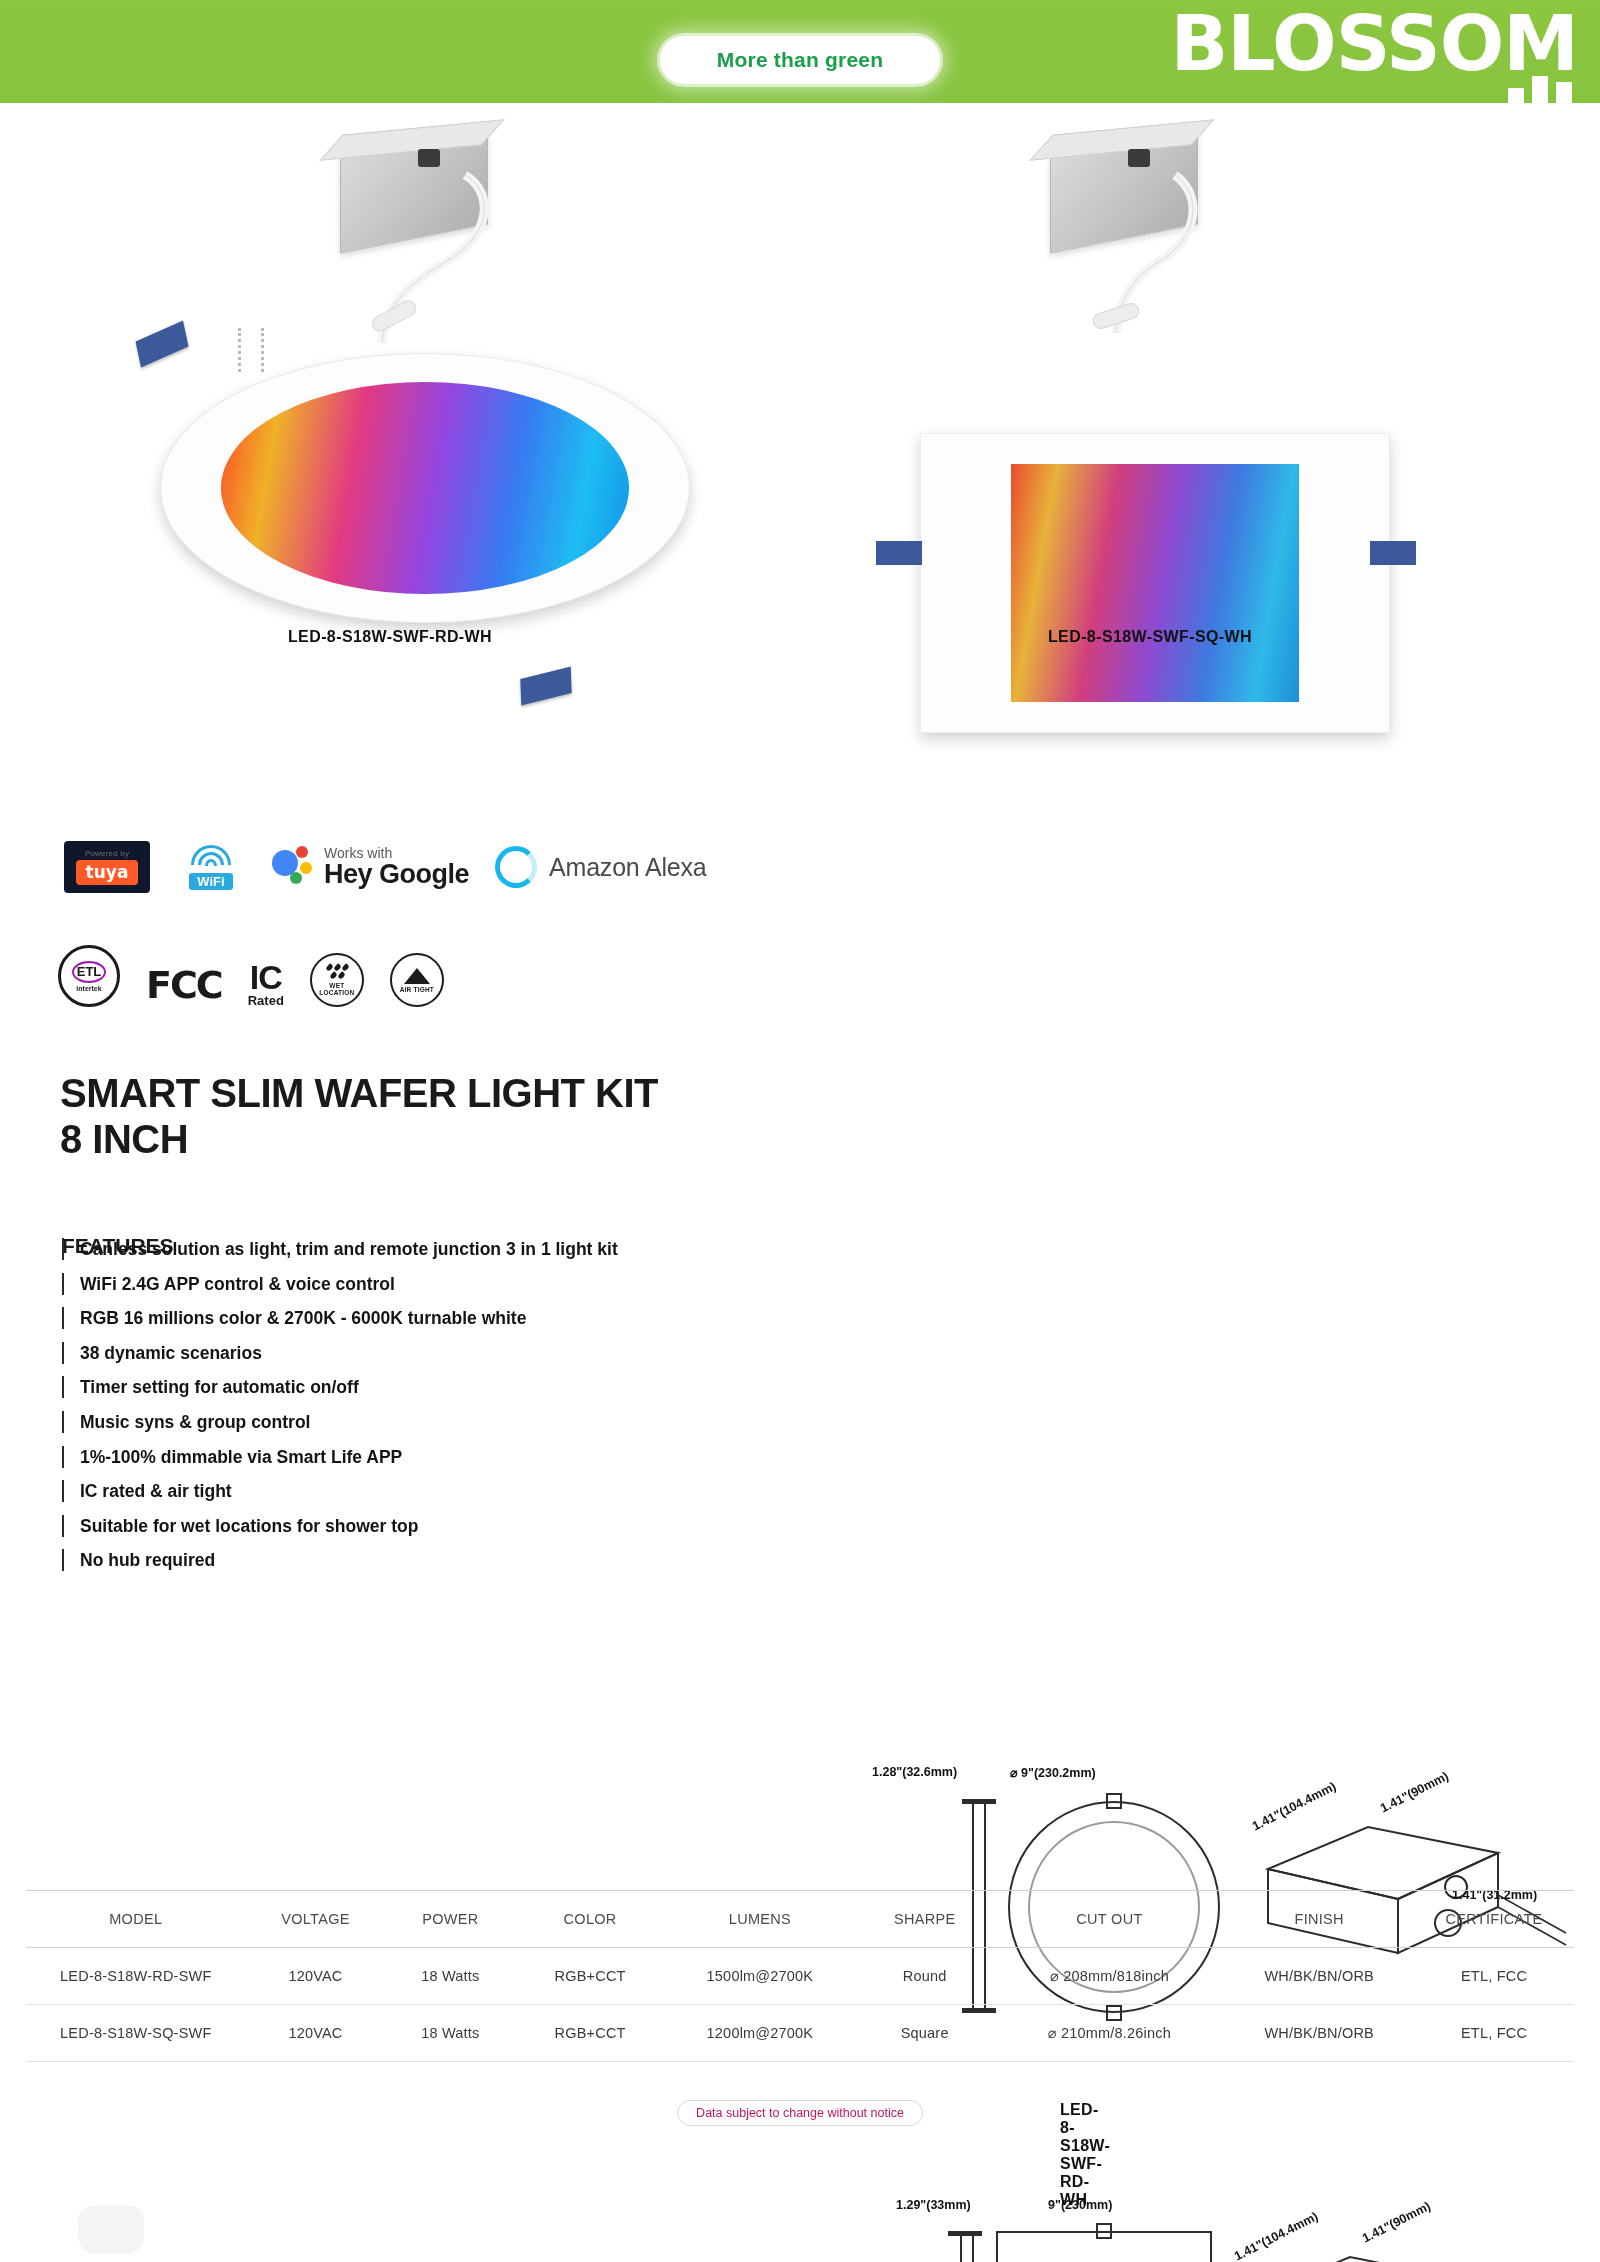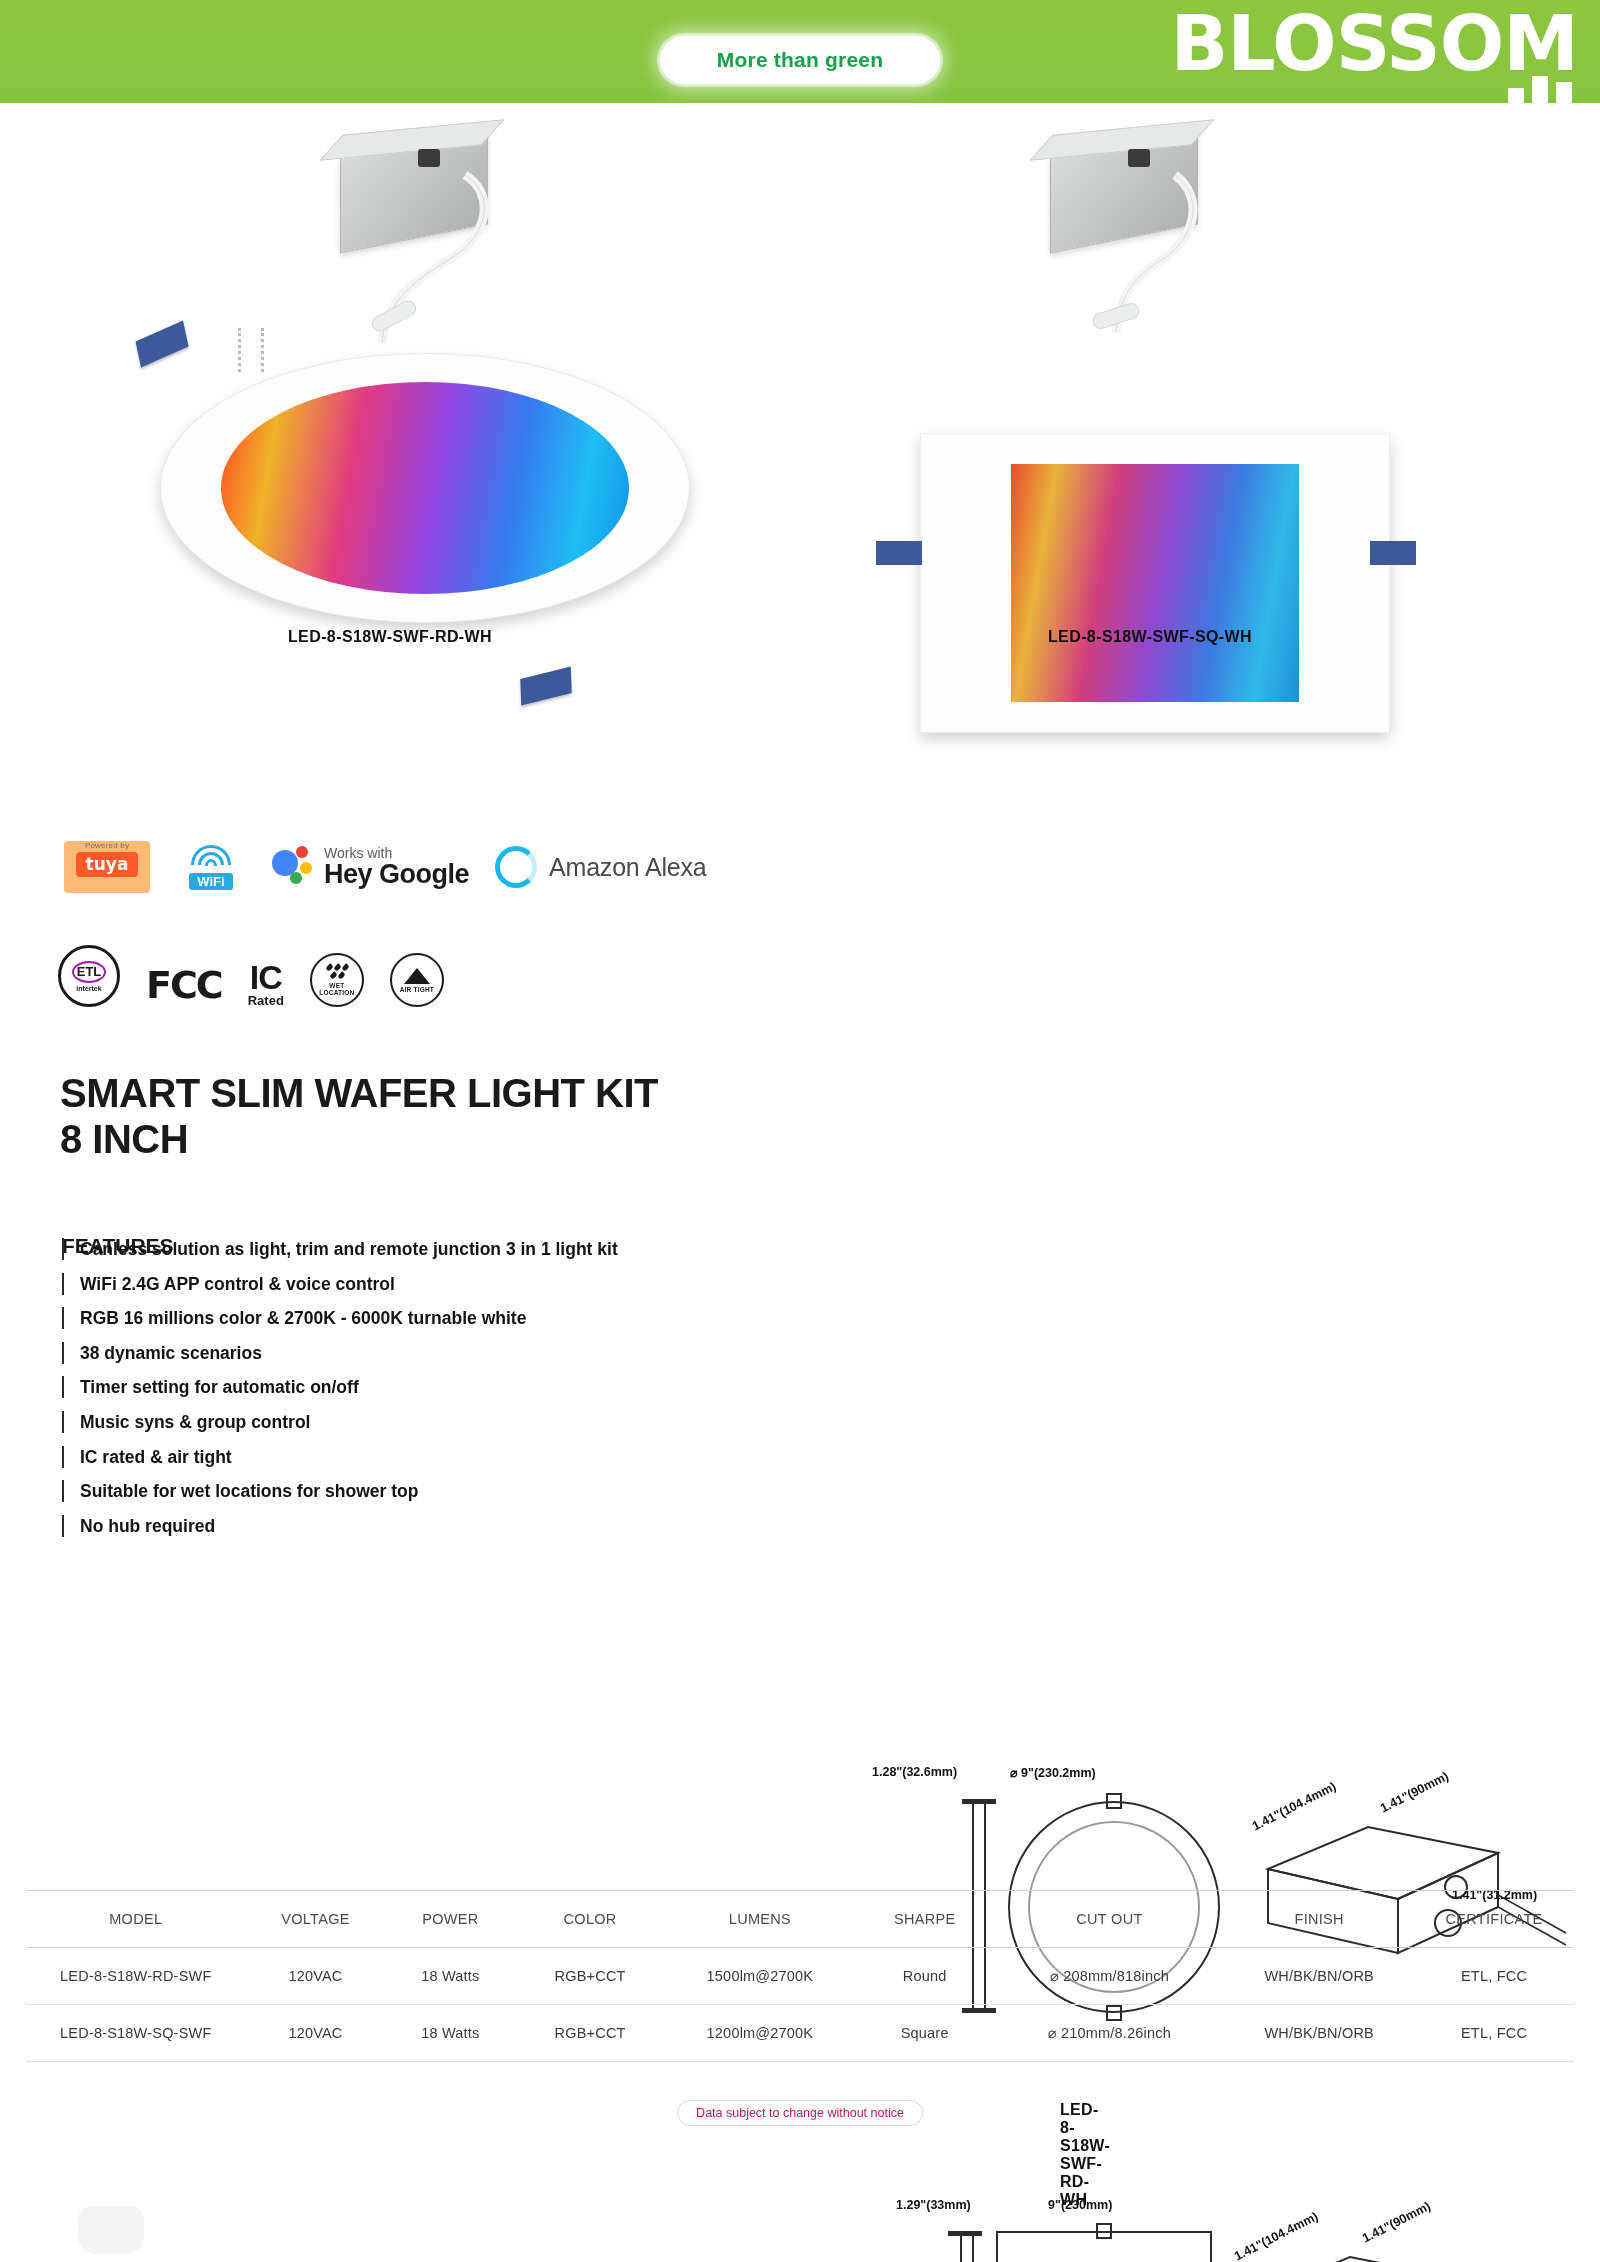--- a/index.html
+++ b/index.html
@@ -128,22 +128,22 @@
     position:absolute;
     top:525px; width:100%;
     text-align:center;
     font-size:16px; font-weight:bold; color:#111;
     letter-spacing:0.4px;
   }
 
   
   .platforms { position:absolute; left:64px; top:840px; display:flex; align-items:center; gap:26px; }
   .badge-tuya {
-    width:86px; height:52px; background:#fdba74;
-    display:flex; flex-direction:column; align-items:center; 
+    width:86px; height:52px; background:#0f172a;
+    display:flex; flex-direction:column; align-items:center; justify-content:center;
     border-radius:4px;
   }
   .badge-tuya .pb { font-size:8px; color:#6d6d6d; margin-bottom:2px; letter-spacing:.2px;}
   .badge-tuya .tw {
     background:#ff5a28; color:#fff; font-weight:bold; font-size:17px;
     padding:2px 10px 3px; border-radius:4px; font-family:"DejaVu Sans", sans-serif;
   }
   .badge-wifi { width:70px; height:54px; display:flex; flex-direction:column; align-items:center; justify-content:center; }
   .wifi-arc { position:relative; width:44px; height:26px; }
   .wifi-arc span { position:absolute; left:50%; border:3px solid #2aa9e0; border-bottom:none; border-radius:50% 50% 0 0 / 100% 100% 0 0; transform:translateX(-50%); }
@@ -381,20 +381,21 @@
 
 <div class="features-h">FEATURES</div>
 
 <ul class="features">
   <li>Canless solution as light, trim and remote junction 3 in 1 light kit</li>
   <li>WiFi 2.4G APP control &amp; voice control</li>
   <li>RGB 16 millions color &amp; 2700K - 6000K turnable white</li>
   <li>38 dynamic scenarios</li>
   <li>Timer setting for automatic on/off</li>
   <li>Music syns &amp; group control</li>
+  <li>1%-100% dimmable via Smart Life APP</li>
   <li>IC rated &amp; air tight</li>
   <li>Suitable for wet locations for shower top</li>
   <li>No hub required</li>
 </ul>
 
 <div class="drawing">
   <div class="dim" style="left:872px; top:1062px;">1.28"(32.6mm)</div>
   <div class="dim" style="left:1010px; top:1062px;">⌀  9"(230.2mm)</div>
 
   <div class="sideview" style="left:972px; top:1098px; height:212px;"></div>

